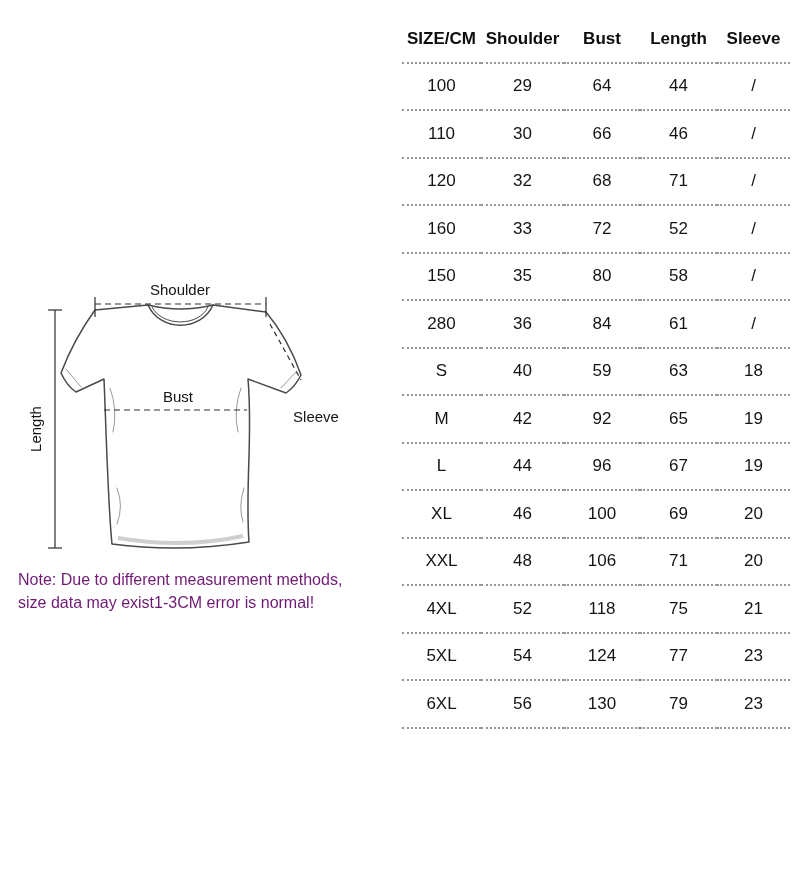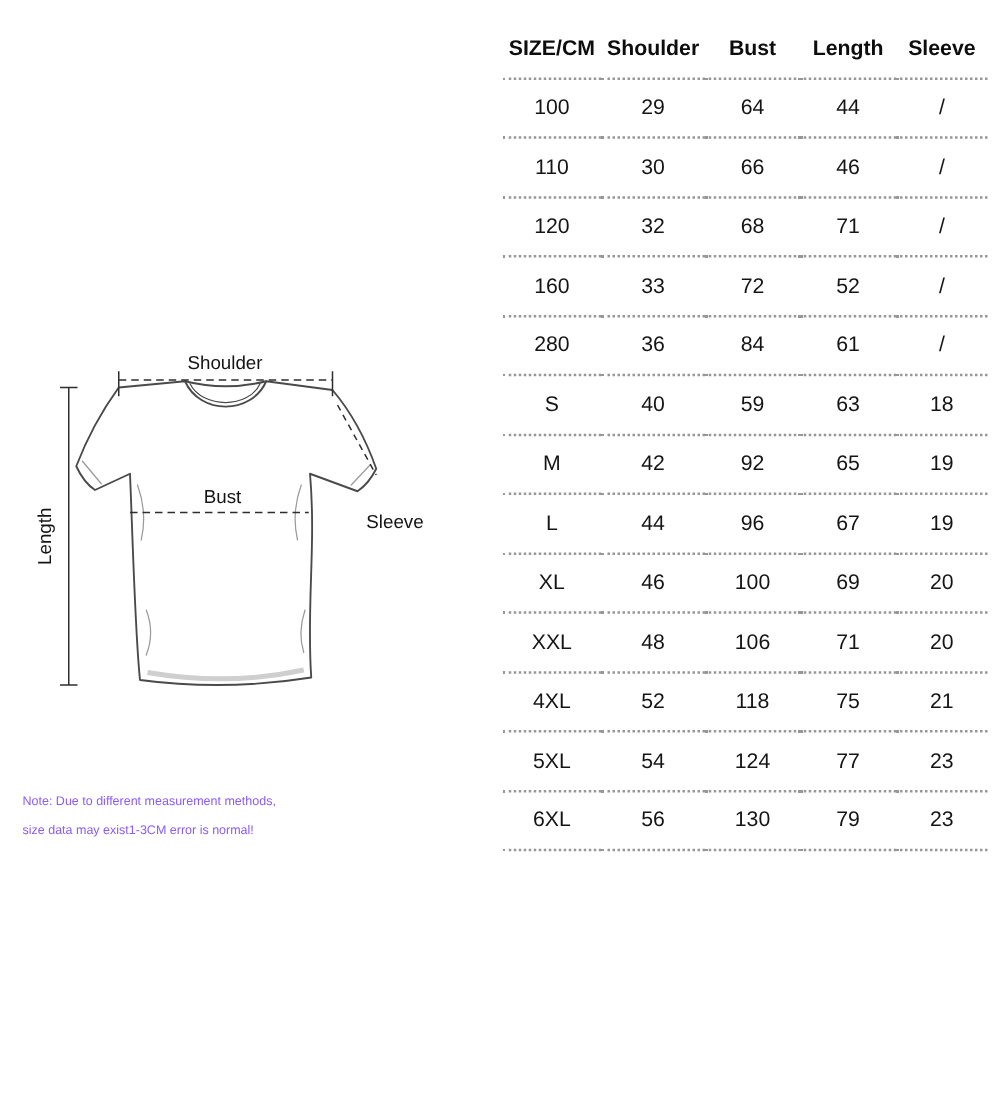--- a/index.html
+++ b/index.html
@@ -23,24 +23,24 @@
     width: 330px; height: 300px;
   }
   .figure svg { display: block; width: 100%; height: 100%; }
   svg text {
     font-family: "Liberation Sans", sans-serif;
     font-size: 15px;
     fill: #141414;
   }
   .note {
     position: absolute;
-    left: 18px; top: 630px;
-    font-size: 10px;
+    left: 18px; top: 568px;
+    font-size: 16px;
     line-height: 23px;
-    color: #8b5cf6;
+    color: #701a75;
   }
 
   
   .size-table {
     position: absolute;
     left: 402px; top: 16px;
     width: 388px;
   }
   .size-table table {
     width: 100%;
@@ -157,20 +157,27 @@
     <td>/</td>
   </tr>
           <tr>
     <td>160</td>
     <td>33</td>
     <td>72</td>
     <td>52</td>
     <td>/</td>
   </tr>
           <tr>
+    <td>150</td>
+    <td>35</td>
+    <td>80</td>
+    <td>58</td>
+    <td>/</td>
+  </tr>
+          <tr>
     <td>280</td>
     <td>36</td>
     <td>84</td>
     <td>61</td>
     <td>/</td>
   </tr>
           <tr>
     <td>S</td>
     <td>40</td>
     <td>59</td>

